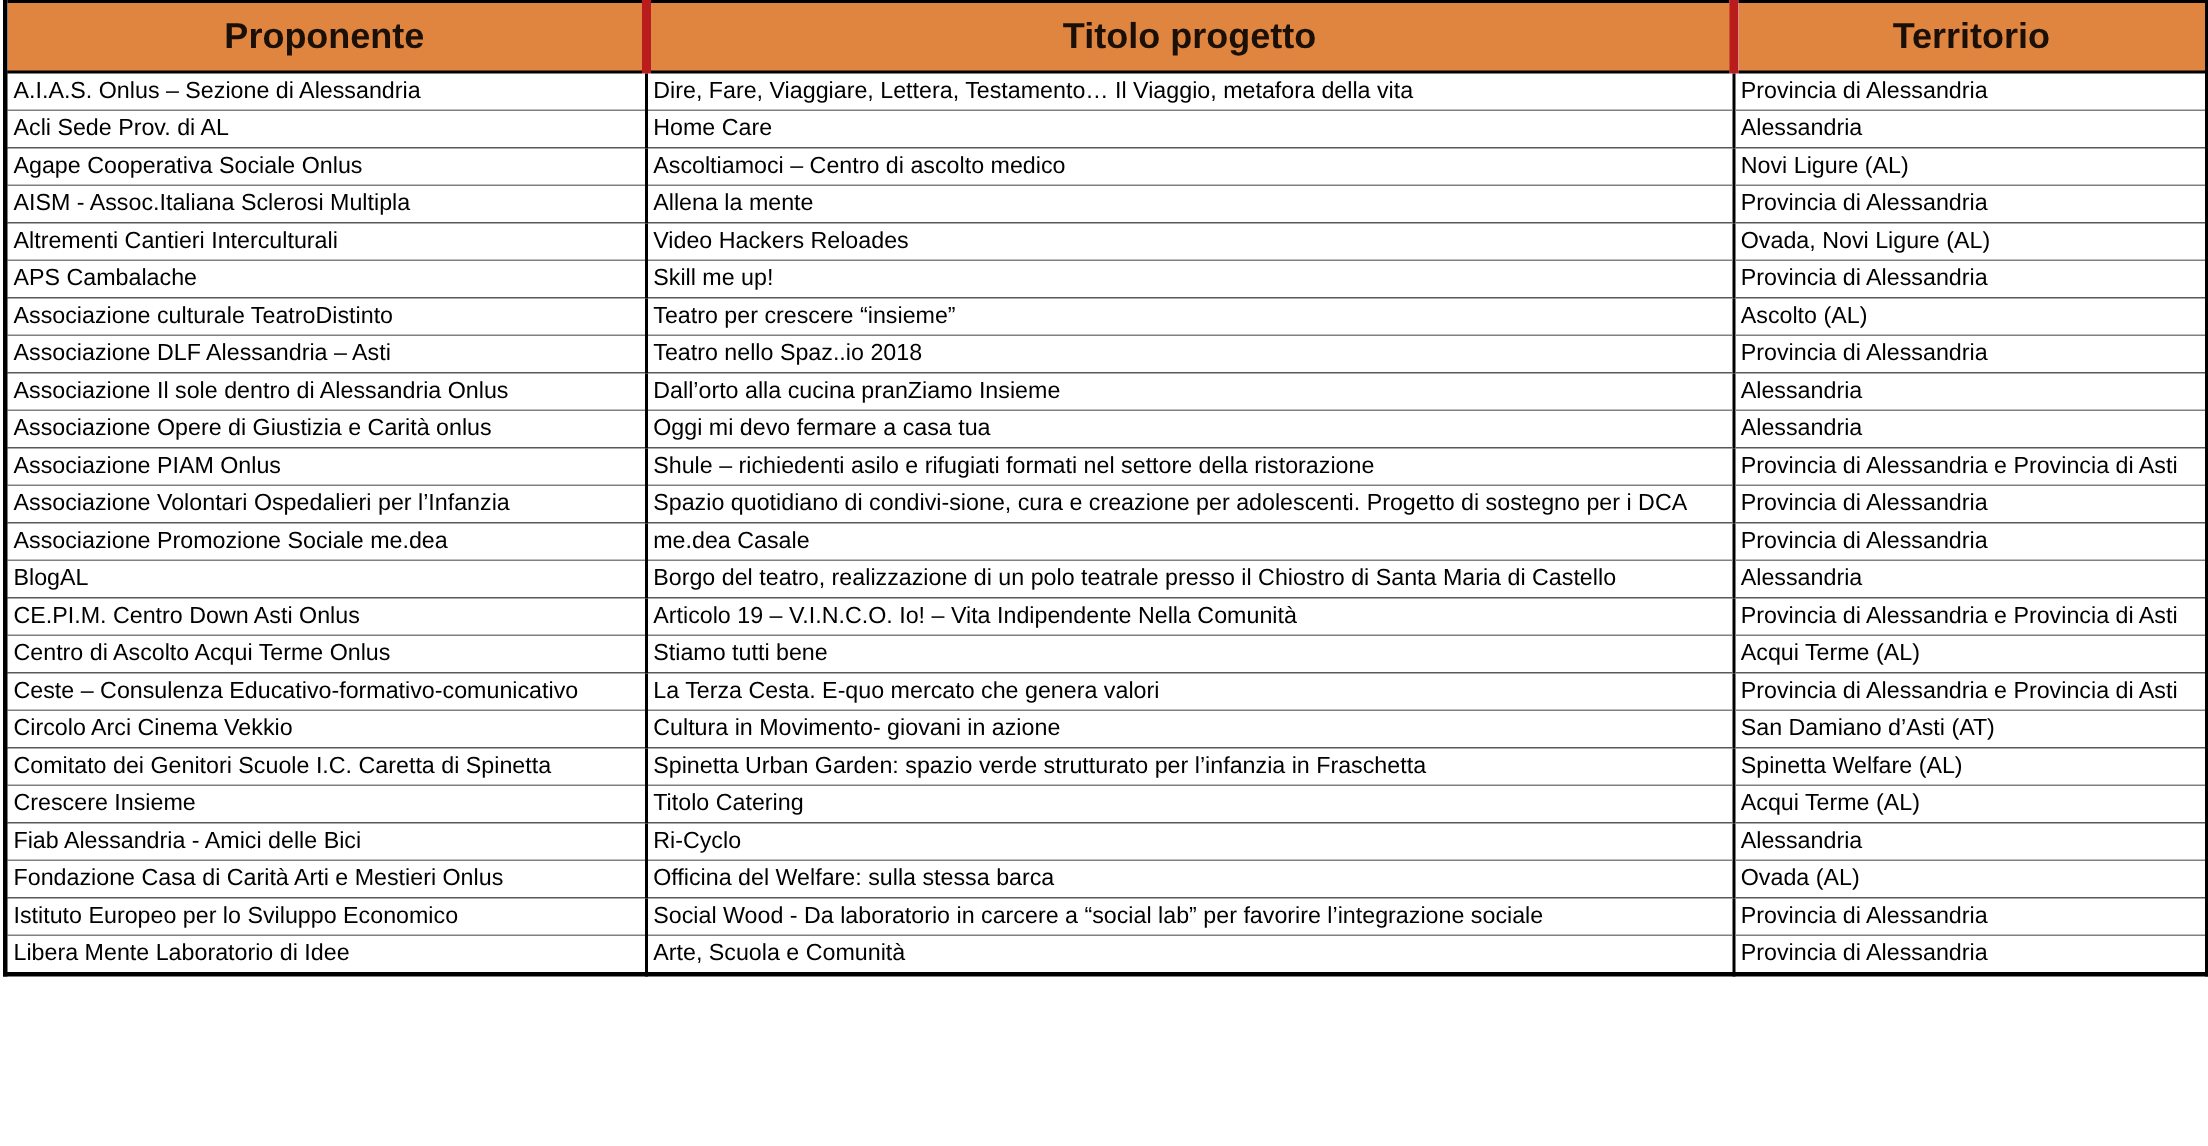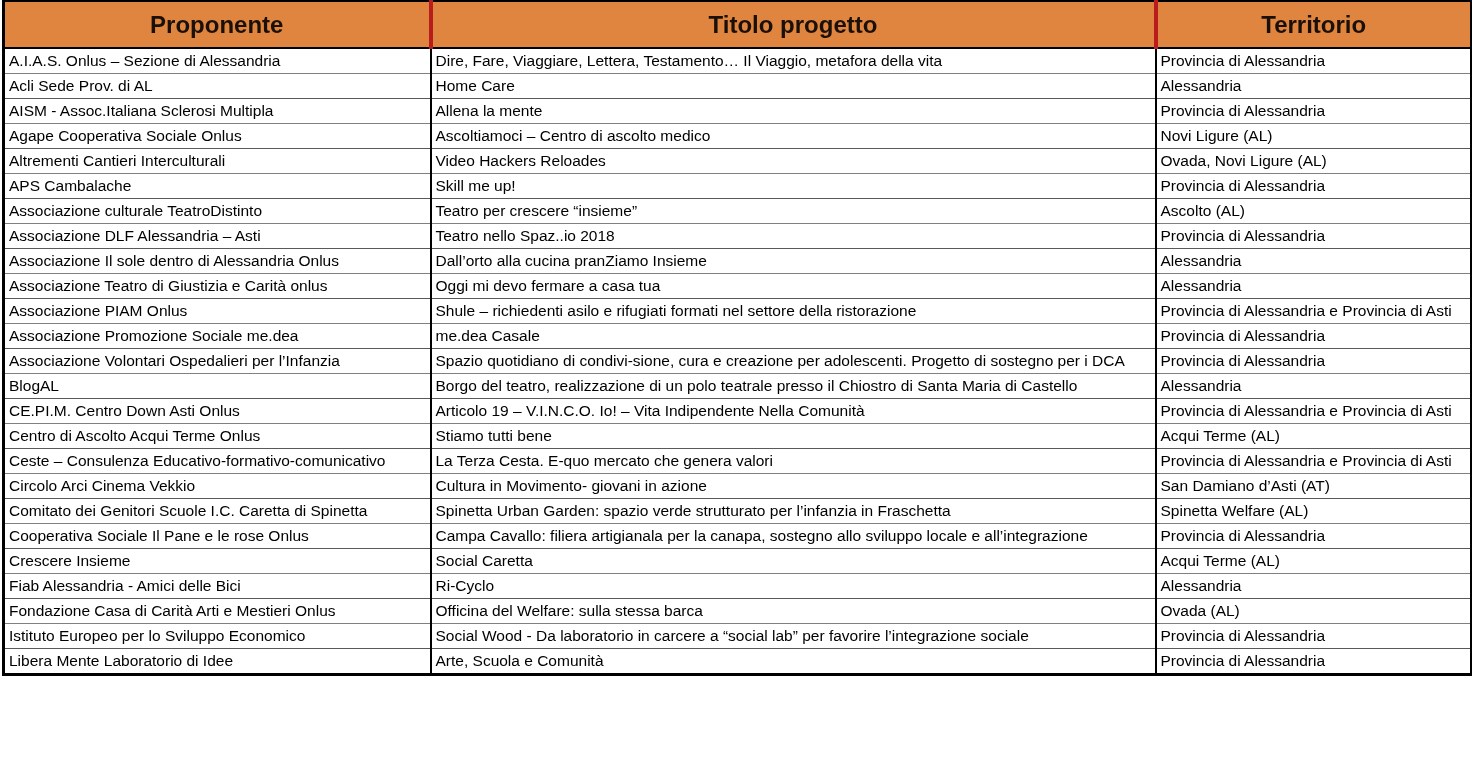--- a/index.html
+++ b/index.html
@@ -35,21 +35,21 @@
 
   thead th {
     background: #E0853F;
     color: #1a1008;
     font-size: 24px;
     font-weight: bold;
     text-align: center;
     height: 45px;
     padding: 0 6px;
     border-left: 2px solid #000;
-    border-right: 4px solid #b91c1c;
+    border-right: 6px solid #b91c1c;
     border-bottom: 2px solid #000;
     white-space: nowrap;
     overflow: hidden;
   }
   thead th:first-child { border-left: none; }
   thead th:last-child  { border-right: none; }
 
   tbody td {
     height: 24px;
     font-size: 15.5px;
@@ -91,30 +91,30 @@
           <td>A.I.A.S. Onlus – Sezione di Alessandria</td>
           <td>Dire, Fare, Viaggiare, Lettera, Testamento… Il Viaggio, metafora della vita</td>
           <td>Provincia di Alessandria</td>
         </tr>
         <tr>
           <td>Acli Sede Prov. di AL</td>
           <td>Home Care</td>
           <td>Alessandria</td>
         </tr>
         <tr>
-          <td>AISM - Assoc.Italiana Sclerosi Multipla</td>
-          <td>Allena la mente</td>
-          <td>Provincia di Alessandria</td>
-        </tr>
-        <tr>
           <td>Agape Cooperativa Sociale Onlus</td>
           <td>Ascoltiamoci – Centro di ascolto medico</td>
           <td>Novi Ligure (AL)</td>
         </tr>
         <tr>
+          <td>AISM - Assoc.Italiana Sclerosi Multipla</td>
+          <td>Allena la mente</td>
+          <td>Provincia di Alessandria</td>
+        </tr>
+        <tr>
           <td>Altrementi Cantieri Interculturali</td>
           <td>Video Hackers Reloades</td>
           <td>Ovada, Novi Ligure (AL)</td>
         </tr>
         <tr>
           <td>APS Cambalache</td>
           <td>Skill me up!</td>
           <td>Provincia di Alessandria</td>
         </tr>
         <tr>
@@ -126,37 +126,37 @@
           <td>Associazione DLF Alessandria – Asti</td>
           <td>Teatro nello Spaz..io 2018</td>
           <td>Provincia di Alessandria</td>
         </tr>
         <tr>
           <td>Associazione Il sole dentro di Alessandria Onlus</td>
           <td>Dall’orto alla cucina pranZiamo Insieme</td>
           <td>Alessandria</td>
         </tr>
         <tr>
-          <td>Associazione Teatro di Giustizia e Carità onlus</td>
+          <td>Associazione Opere di Giustizia e Carità onlus</td>
           <td>Oggi mi devo fermare a casa tua</td>
           <td>Alessandria</td>
         </tr>
         <tr>
           <td>Associazione PIAM Onlus</td>
           <td>Shule – richiedenti asilo e rifugiati formati nel settore della ristorazione</td>
           <td>Provincia di Alessandria e Provincia di Asti</td>
         </tr>
         <tr>
+          <td>Associazione Volontari Ospedalieri per l’Infanzia</td>
+          <td>Spazio quotidiano di condivi-sione, cura e creazione per adolescenti. Progetto di sostegno per i DCA</td>
+          <td>Provincia di Alessandria</td>
+        </tr>
+        <tr>
           <td>Associazione Promozione Sociale me.dea</td>
           <td>me.dea Casale</td>
-          <td>Provincia di Alessandria</td>
-        </tr>
-        <tr>
-          <td>Associazione Volontari Ospedalieri per l’Infanzia</td>
-          <td>Spazio quotidiano di condivi-sione, cura e creazione per adolescenti. Progetto di sostegno per i DCA</td>
           <td>Provincia di Alessandria</td>
         </tr>
         <tr>
           <td>BlogAL</td>
           <td>Borgo del teatro, realizzazione di un polo teatrale presso il Chiostro di Santa Maria di Castello</td>
           <td>Alessandria</td>
         </tr>
         <tr>
           <td>CE.PI.M. Centro Down Asti Onlus</td>
           <td>Articolo 19 – V.I.N.C.O. Io! – Vita Indipendente Nella Comunità</td>
@@ -176,27 +176,22 @@
           <td>Circolo Arci Cinema Vekkio</td>
           <td>Cultura in Movimento- giovani in azione</td>
           <td>San Damiano d’Asti (AT)</td>
         </tr>
         <tr>
           <td>Comitato dei Genitori Scuole I.C. Caretta di Spinetta</td>
           <td>Spinetta Urban Garden: spazio verde strutturato per l’infanzia in Fraschetta</td>
           <td>Spinetta Welfare (AL)</td>
         </tr>
         <tr>
-          <td>Cooperativa Sociale Il Pane e le rose Onlus</td>
-          <td>Campa Cavallo: filiera artigianala per la canapa, sostegno allo sviluppo locale e all’integrazione</td>
-          <td>Provincia di Alessandria</td>
-        </tr>
-        <tr>
           <td>Crescere Insieme</td>
-          <td>Social Caretta</td>
+          <td>Titolo Catering</td>
           <td>Acqui Terme (AL)</td>
         </tr>
         <tr>
           <td>Fiab Alessandria - Amici delle Bici</td>
           <td>Ri-Cyclo</td>
           <td>Alessandria</td>
         </tr>
         <tr>
           <td>Fondazione Casa di Carità Arti e Mestieri Onlus</td>
           <td>Officina del Welfare: sulla stessa barca</td>

